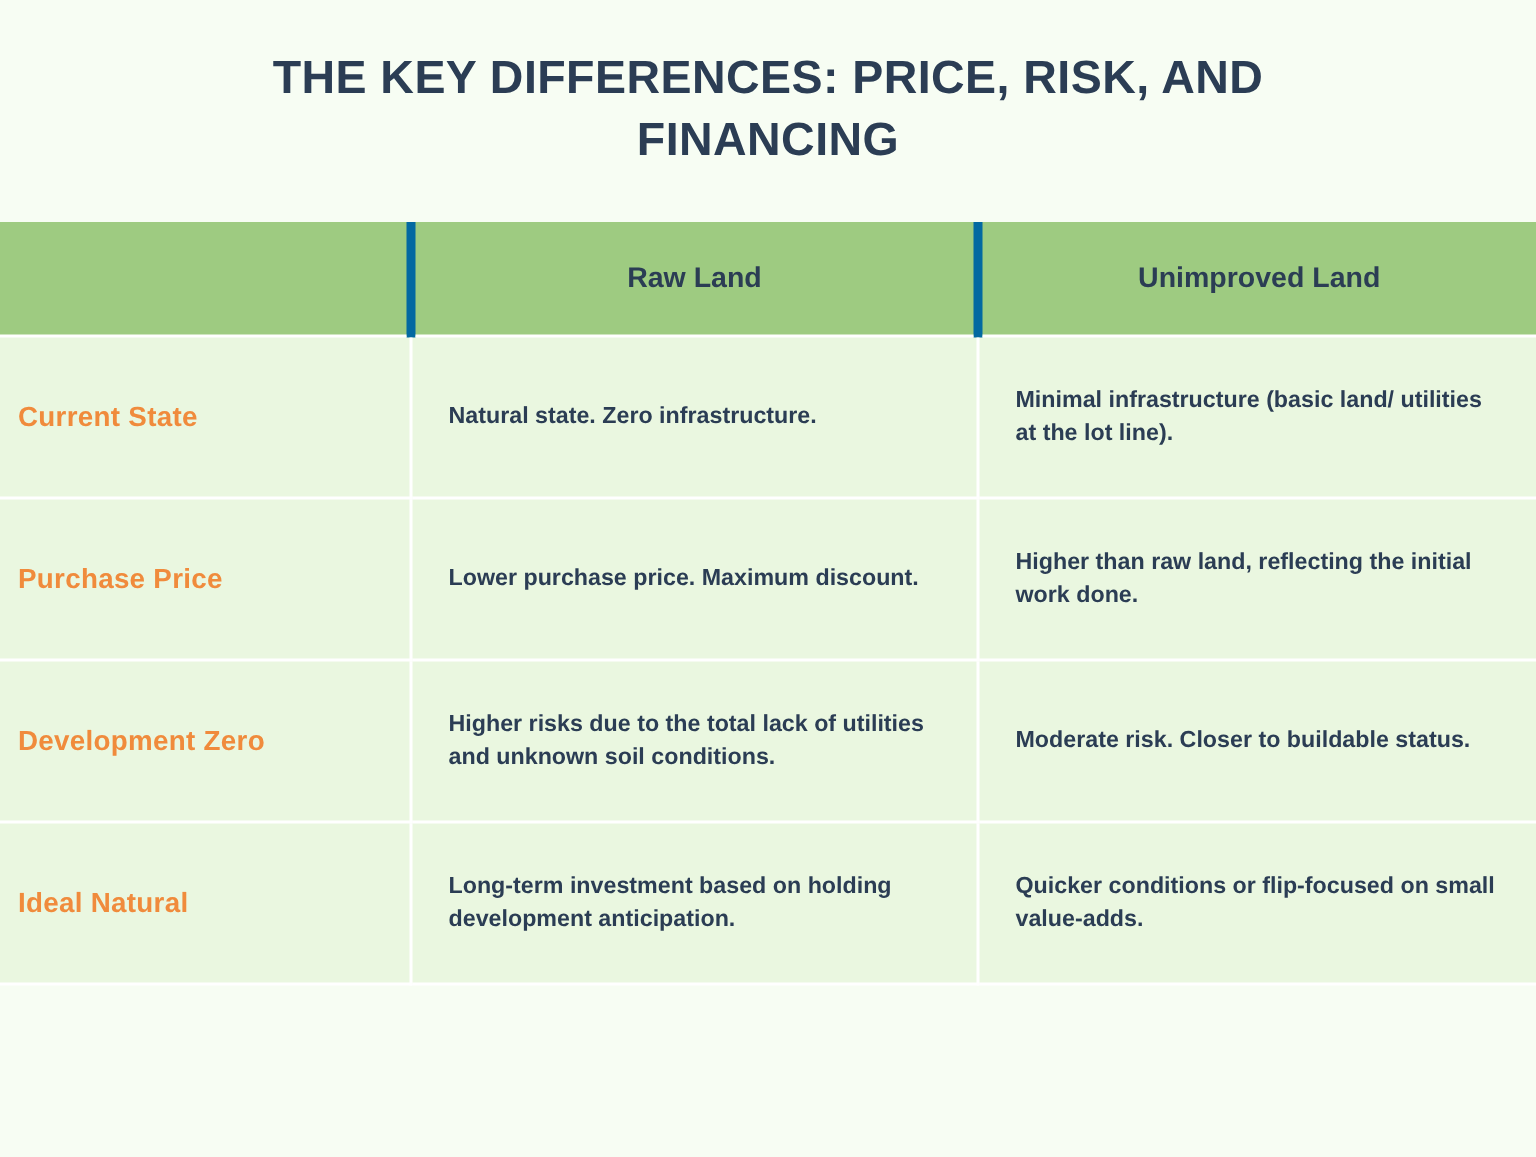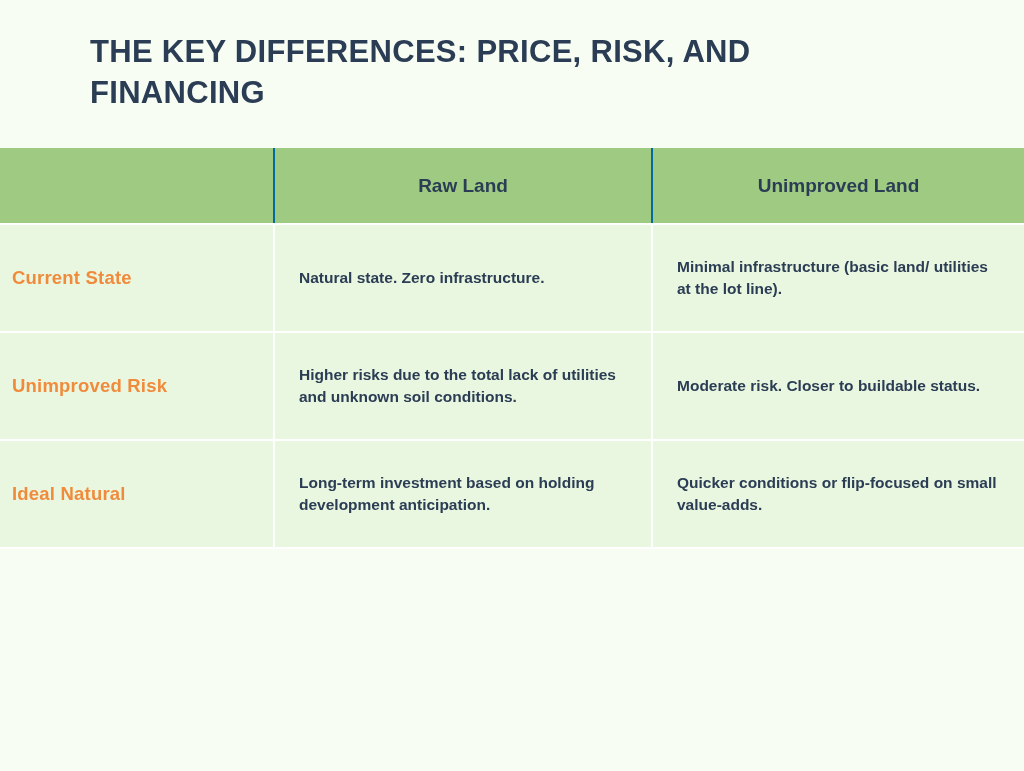--- a/index.html
+++ b/index.html
@@ -14,21 +14,21 @@
     overflow: hidden;
   }
   .page {
     position: relative;
     width: 1024px;
     height: 771px;
     background: #f7fdf3;
     box-sizing: border-box;
   }
   .title {
-    text-align: left;
+    text-align: center;
     color: #2b3d54;
     font-size: 31px;
     font-weight: bold;
     letter-spacing: 0.3px;
     line-height: 1.32;
     padding: 32px 90px 0 90px;
     margin: 0;
     text-transform: uppercase;
   }
   .table-wrap {
@@ -47,21 +47,21 @@
   table.compare col.c2 { width: 372px; }
 
   thead th {
     background: #9ecb81;
     color: #2b3d54;
     font-size: 19px;
     font-weight: bold;
     height: 76px;
     padding: 0 24px;
     text-align: center;
-    border-right: 2px solid #0369a1;
+    border-right: 6px solid #0369a1;
     border-bottom: 2px solid #ffffff;
     box-sizing: border-box;
   }
   thead th.blank {
     background: #9ecb81;
   }
   thead th:last-child { border-right: none; }
 
   tbody td {
     background: #eaf7e0;
@@ -118,21 +118,26 @@
           <th>Unimproved Land</th>
         </tr>
       </thead>
       <tbody>
         <tr>
           <td class="label">Current State</td>
           <td class="cell">Natural state. Zero infrastructure.</td>
           <td class="cell">Minimal infrastructure (basic land/ utilities at the lot line).</td>
         </tr>
         <tr>
-          <td class="label">Unimproved Risk</td>
+          <td class="label">Purchase Price</td>
+          <td class="cell">Lower purchase price. Maximum discount.</td>
+          <td class="cell">Higher than raw land, reflecting the initial work done.</td>
+        </tr>
+        <tr>
+          <td class="label">Development Zero</td>
           <td class="cell">Higher risks due to the total lack of utilities and unknown soil conditions.</td>
           <td class="cell">Moderate risk. Closer to buildable status.</td>
         </tr>
         <tr>
           <td class="label">Ideal Natural</td>
           <td class="cell">Long-term investment based on holding development anticipation.</td>
           <td class="cell">Quicker conditions or flip-focused on small value-adds.</td>
         </tr>
       </tbody>
     </table>

